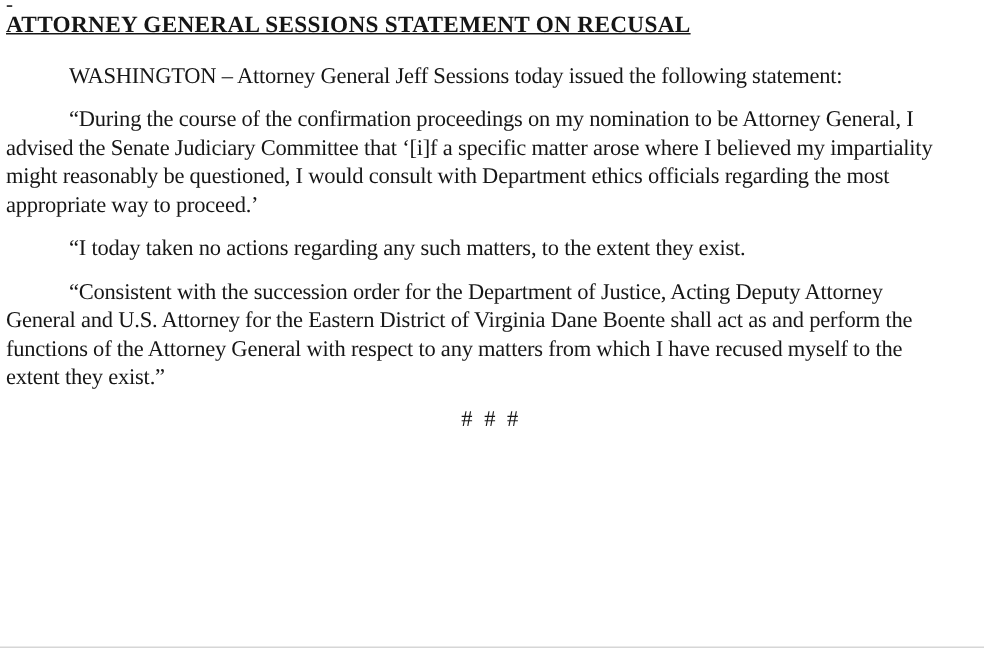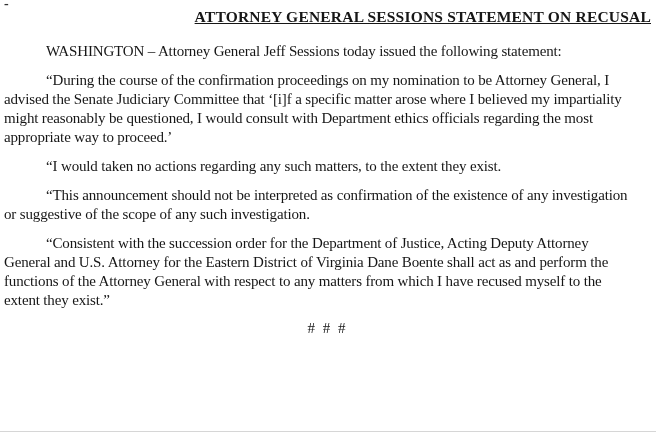--- a/index.html
+++ b/index.html
@@ -25,21 +25,21 @@
     left: 4px;
     font-size: 14px;
     font-weight: bold;
     color: #333333;
     line-height: 14px;
   }
   .doc-title {
     margin: 2px 0 16px 0;
     font-size: 15.5px;
     font-weight: bold;
-    text-align: right;
+    text-align: left;
     text-decoration: underline;
     letter-spacing: 0.2px;
     white-space: nowrap;
   }
   .para {
     margin: 0 17px 10px 0;
     font-size: 15px;
     line-height: 19px;
     text-indent: 42px;
     letter-spacing: -0.15px;
@@ -59,20 +59,19 @@
   <span class="stray-mark">-</span>
 
   <h1 class="doc-title">ATTORNEY GENERAL SESSIONS STATEMENT ON RECUSAL</h1>
 
   <p class="para">WASHINGTON – Attorney General Jeff Sessions today issued the following statement:</p>
 
   <p class="para">“During the course of the confirmation proceedings on my nomination to be Attorney General, I advised the Senate Judiciary Committee that ‘[i]f a specific matter arose where I believed my impartiality might reasonably be questioned, I would consult with Department ethics officials regarding the most appropriate way to proceed.’</p>
 
 
 
-  <p class="para">“I would taken no actions regarding any such matters, to the extent they exist.</p>
+  <p class="para">“I today taken no actions regarding any such matters, to the extent they exist.</p>
 
-  <p class="para">“This announcement should not be interpreted as confirmation of the existence of any investigation or suggestive of the scope of any such investigation.</p>
 
   <p class="para">“Consistent with the succession order for the Department of Justice, Acting Deputy Attorney General and U.S. Attorney for the Eastern District of Virginia Dane Boente shall act as and perform the functions of the Attorney General with respect to any matters from which I have recused myself to the extent they exist.”</p>
 
   <div class="end-mark"># # #</div>
 </div>
 
 </body></html>

